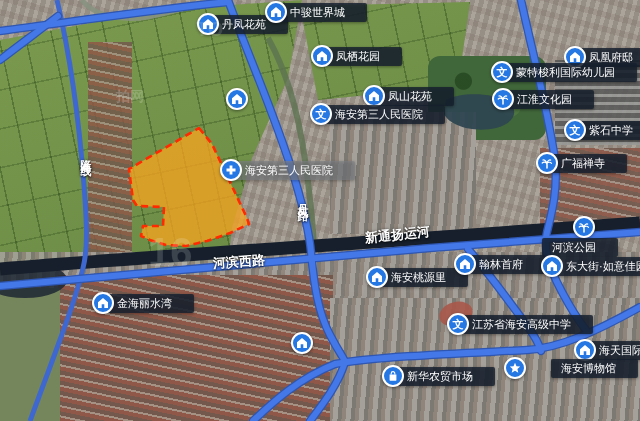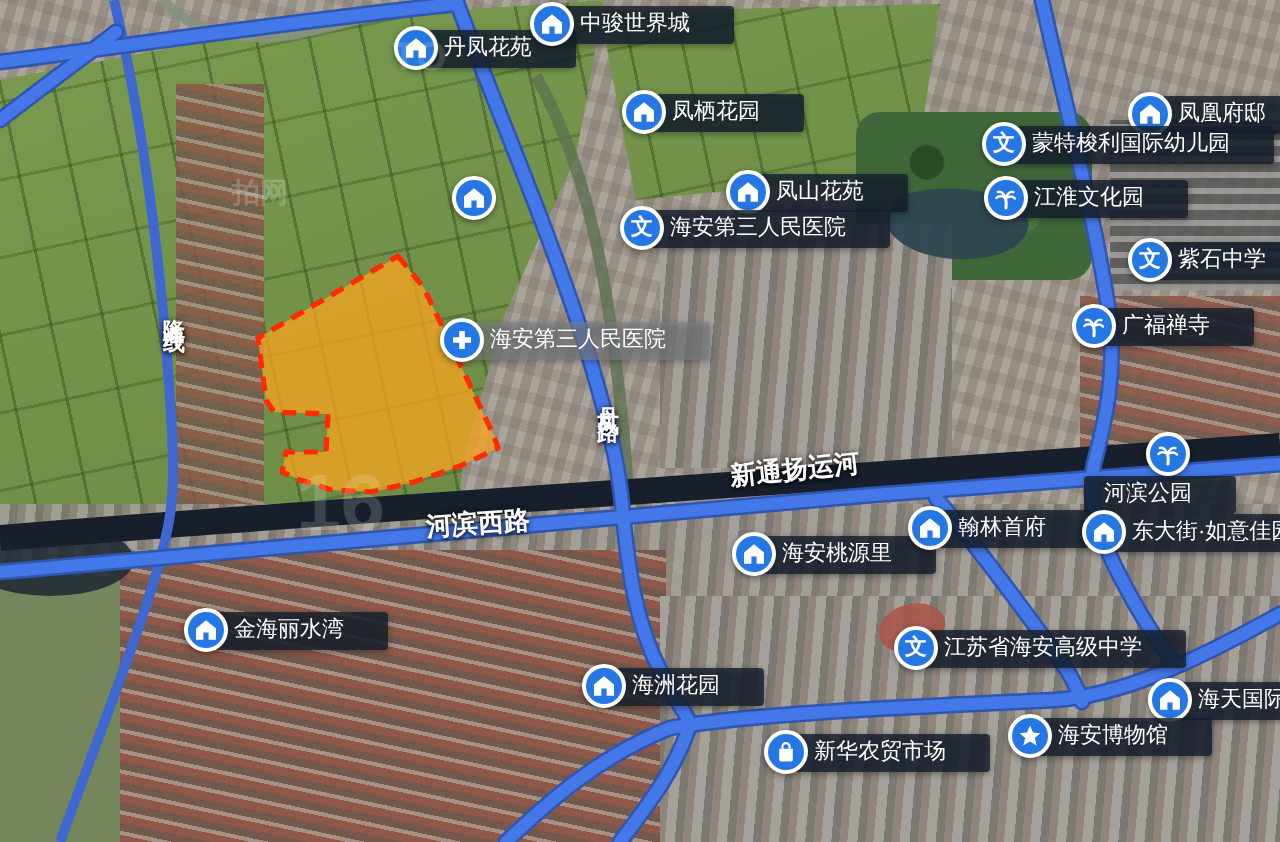--- a/index.html
+++ b/index.html
@@ -216,51 +216,50 @@
         <span class="poi-label">翰林首府</span>
       </div>
       <div class="poi" style="left: 552px; top: 266px;">
         <span class="poi-icon">
           <svg viewBox="0 0 12 12" width="12" height="12">
             <path d="M6 1.1 L11 5.3 V10.9 H7.3 V7.2 H4.7 V10.9 H1 V5.3 Z" fill="#fff"></path>
           </svg>
         </span>
         <span class="poi-label">东大街·如意佳园</span>
       </div>
-      <div class="poi" style="left: 103px; top: 303px; margin-top: 12px;">
+      <div class="poi" style="left: 103px; top: 303px;">
         <span class="poi-icon">
           <svg viewBox="0 0 12 12" width="12" height="12">
             <path d="M6 1.1 L11 5.3 V10.9 H7.3 V7.2 H4.7 V10.9 H1 V5.3 Z" fill="#fff"></path>
           </svg>
         </span>
         <span class="poi-label">金海丽水湾</span>
       </div>
       <div class="poi" style="left: 302px; top: 343px;">
         <span class="poi-icon">
           <svg viewBox="0 0 12 12" width="12" height="12">
             <path d="M6 1.1 L11 5.3 V10.9 H7.3 V7.2 H4.7 V10.9 H1 V5.3 Z" fill="#fff"></path>
           </svg>
         </span>
-        <span class="poi-label">海洲花园</span>
       </div>
       <div class="poi" style="left: 458px; top: 324px;">
         <span class="poi-icon">
           <span class="glyph">文</span>
         </span>
         <span class="poi-label">江苏省海安高级中学</span>
       </div>
       <div class="poi" style="left: 585px; top: 350px;">
         <span class="poi-icon">
           <svg viewBox="0 0 12 12" width="12" height="12">
             <path d="M6 1.1 L11 5.3 V10.9 H7.3 V7.2 H4.7 V10.9 H1 V5.3 Z" fill="#fff"></path>
           </svg>
         </span>
         <span class="poi-label">海天国际</span>
       </div>
-      <div class="poi" style="left: 515px; top: 368px;">
+      <div class="poi" style="left: 515px; top: 368px; gap: 32px;">
         <span class="poi-icon">
           <svg viewBox="0 0 12 12" width="12" height="12">
             <path d="M6 0.8 L7.5 4.3 L11.2 4.6 L8.4 7 L9.3 10.7 L6 8.7 L2.7 10.7 L3.6 7 L0.8 4.6 L4.5 4.3 Z" fill="#fff"></path>
           </svg>
         </span>
         <span class="poi-label">海安博物馆</span>
       </div>
       <div class="poi" style="left: 393px; top: 376px;">
         <span class="poi-icon">
           <svg viewBox="0 0 12 12" width="12" height="12">

